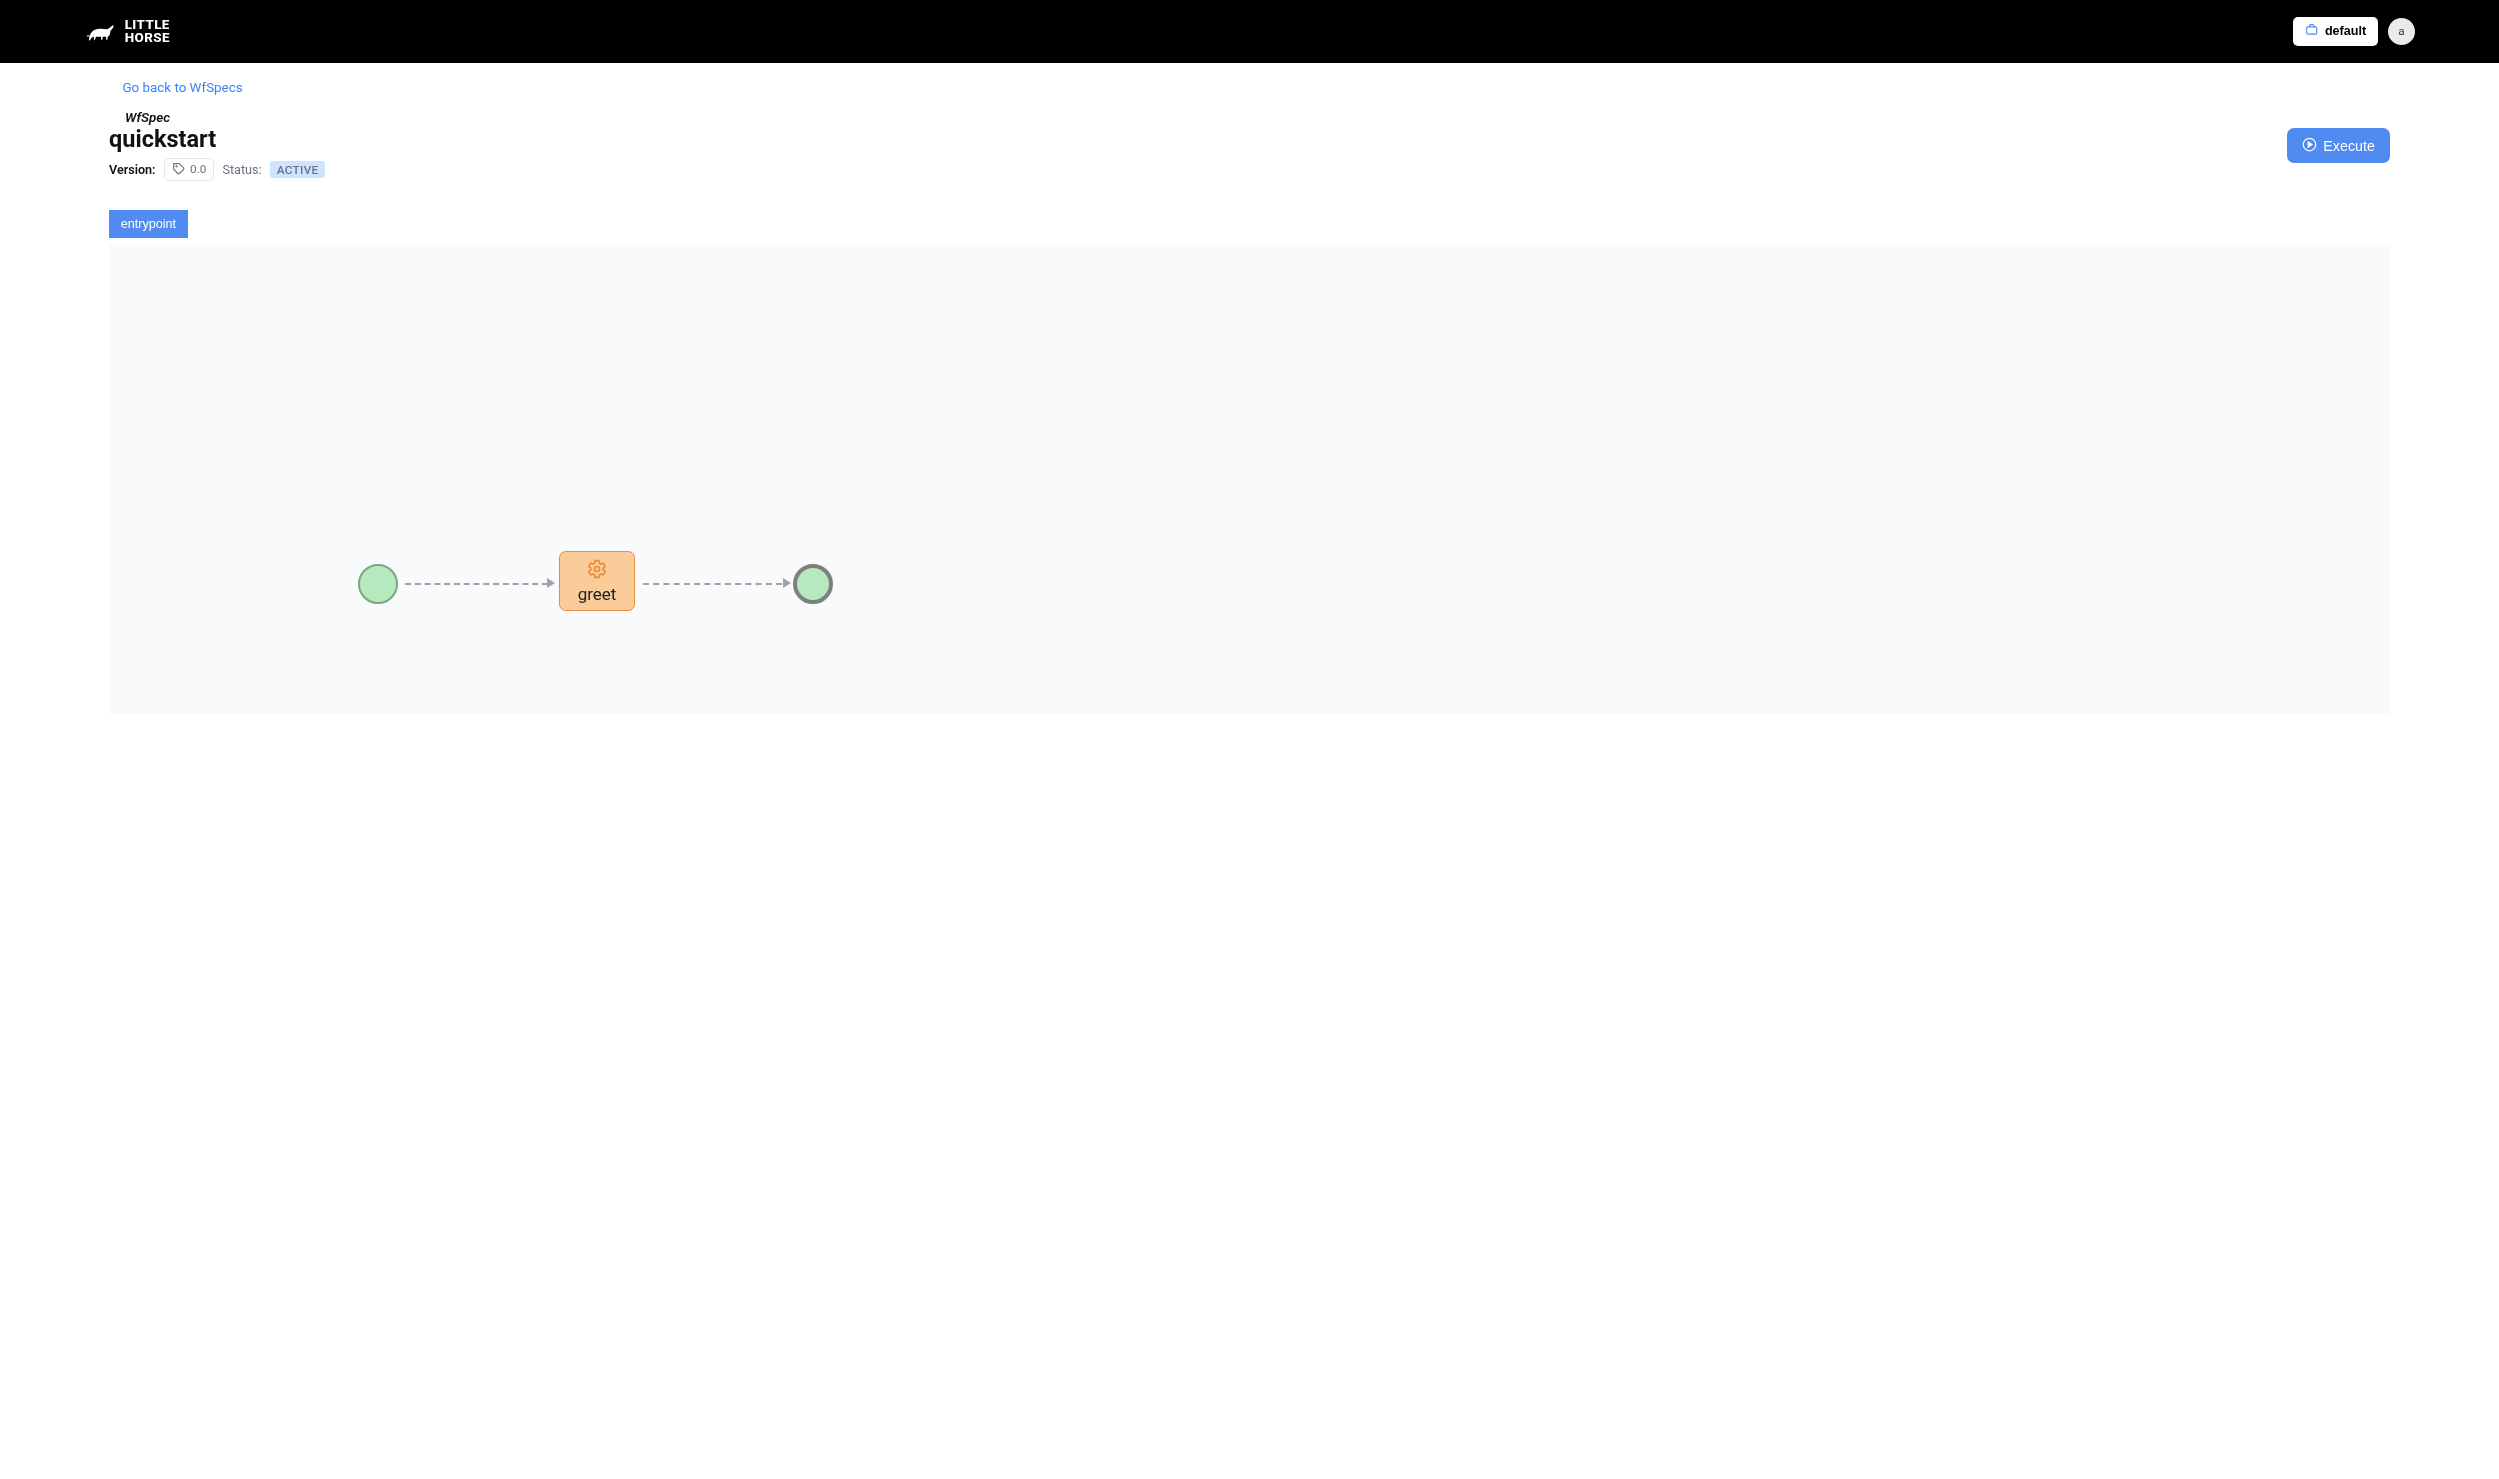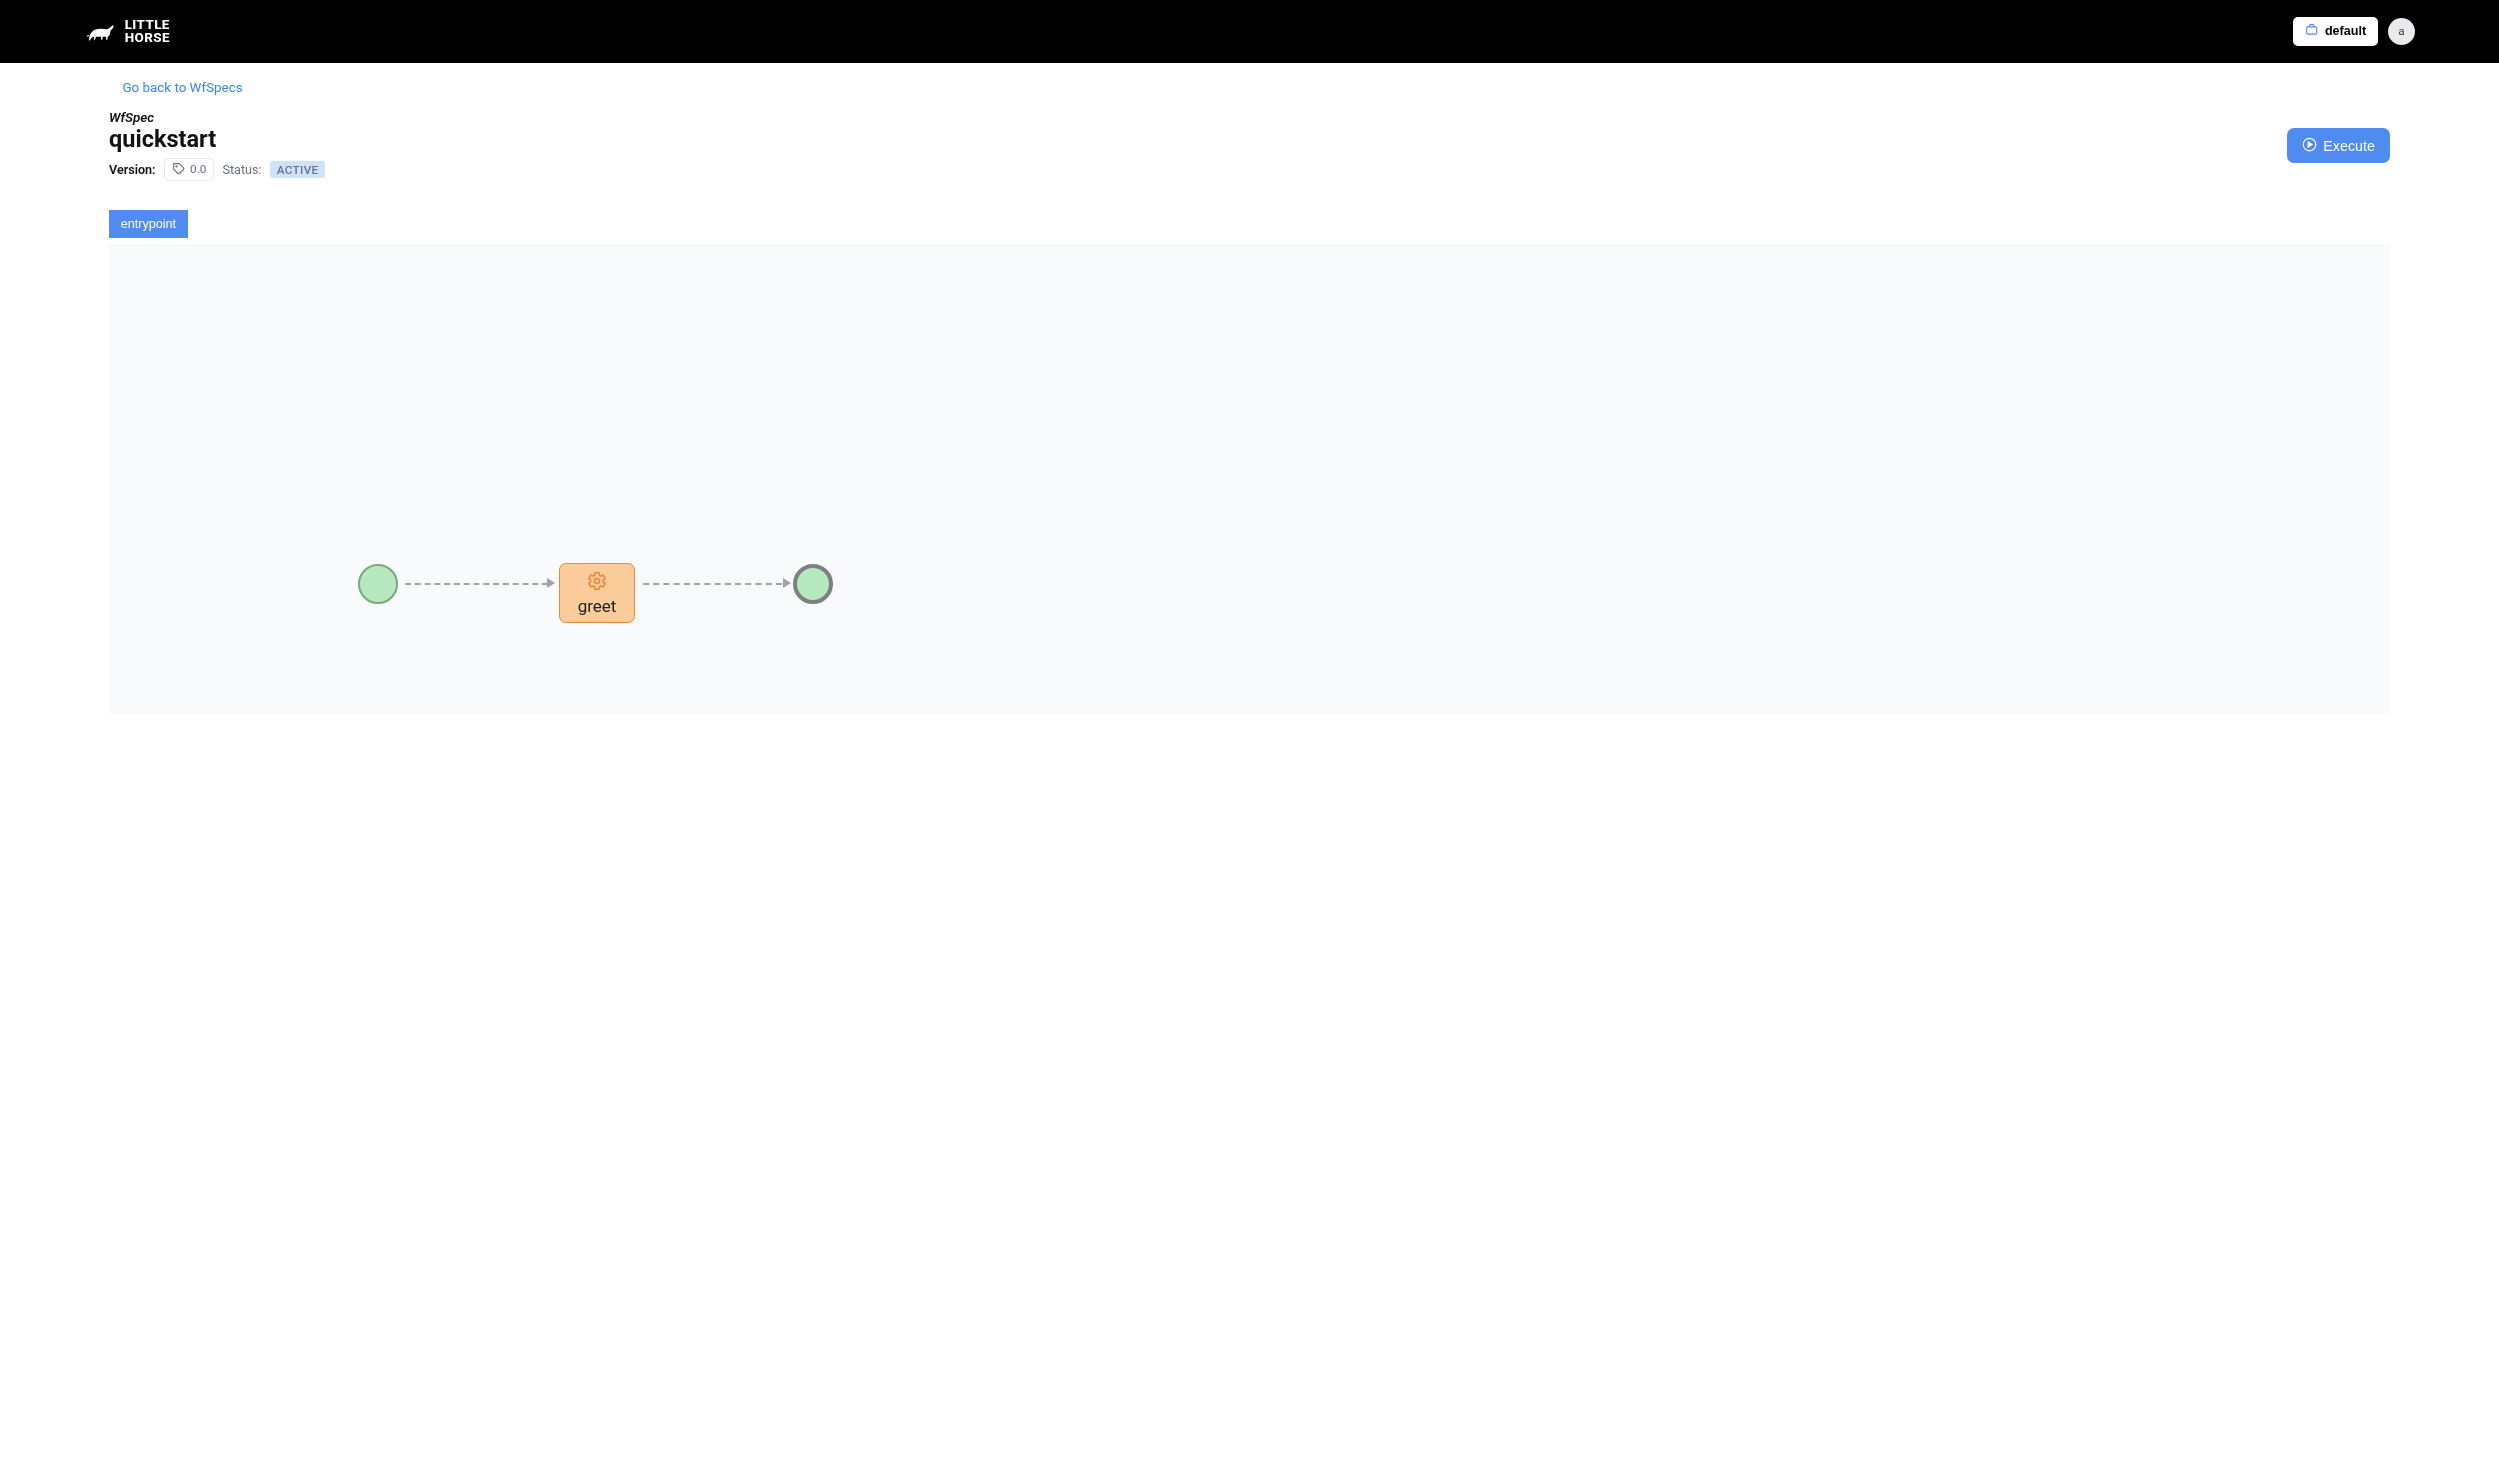--- a/index.html
+++ b/index.html
@@ -89,20 +89,21 @@
 }
 .page-head-left {
   display: flex;
   flex-direction: column;
 }
 .type-label {
   font-style: italic;
   font-size: 13.4px;
   font-weight: 600;
   color: #111111;
+  margin-left: 16px;
 }
 .page-title {
   font-size: 23.5px;
   font-weight: 700;
   color: #111111;
   margin-top: 0px;
 }
 .meta-row {
   display: flex;
   align-items: center;
@@ -181,21 +182,21 @@
   width: 40px;
   height: 40px;
   border-radius: 50%;
   background: #b6e9bd;
   border: 4.2px solid #7d7f82;
   top: 320px;
   left: 684px;
 }
 .node-task {
   position: absolute;
-  top: 319px;
+  top: 307px;
   left: 450px;
   width: 76px;
   height: 60px;
   background: #f9cc9a;
   border: 1.7px solid #ec8a3b;
   border-radius: 6.7px;
   display: flex;
   flex-direction: column;
   align-items: center;
   justify-content: center;

